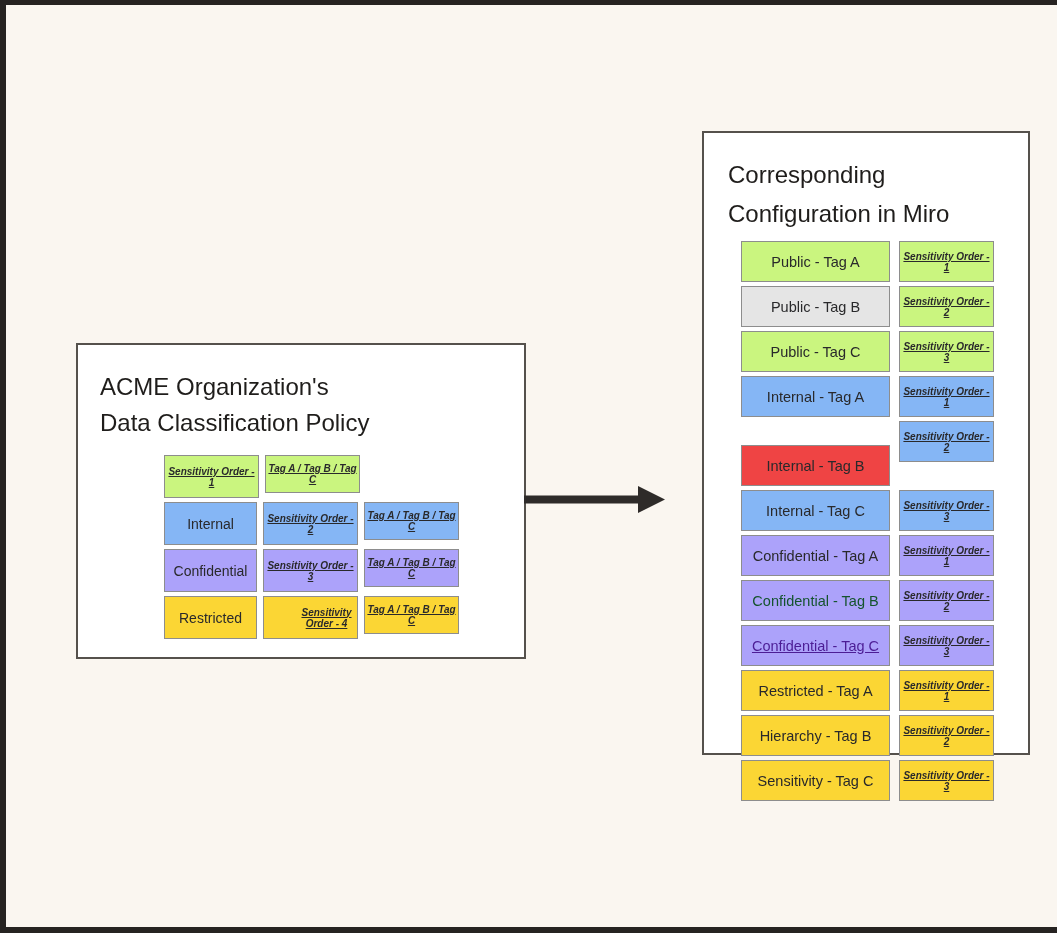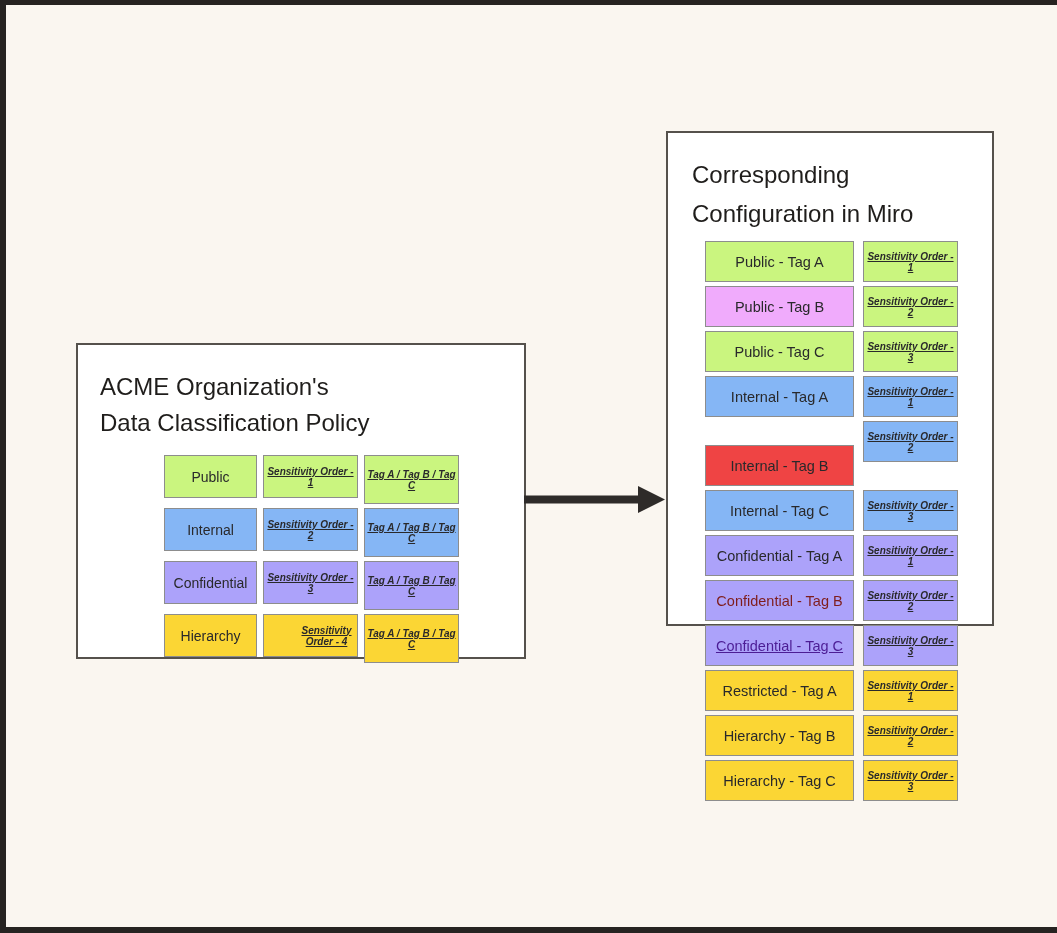--- a/index.html
+++ b/index.html
@@ -80,24 +80,24 @@
     gap: 4px;
   }
   .left-row {
     display: flex;
     flex-direction: row;
     gap: 6px;
   }
 
   
   #right-panel {
-    left: 660px;
+    left: 696px;
     top: 126px;
     width: 328px;
-    height: 495px;
+    height: 624px;
   }
   #right-panel-title {
     left: 24px;
     top: 22px;
     font-size: 24px;
     line-height: 39px;
   }
   #right-grid {
     position: absolute;
     left: 37px;
@@ -129,21 +129,21 @@
   .tile.meta {
     font-size: 10px;
     font-style: italic;
     font-weight: 700;
     text-decoration: underline;
   }
 
   
   .left-row .tile.c1 { width: 93px; height: 43px; font-size: 14px; }
   .left-row .tile.c2 { width: 95px; height: 43px; }
-  .left-row .tile.c3 { width: 95px; height: 49px; }
+  .left-row .tile.c3 { width: 95px; height: 38px; }
 
   
   .right-row .tile.c1 { width: 149px; height: 41px; font-size: 14.5px; }
   .right-row .tile.c2 { width: 95px; height: 41px; }
 
   
   #flow-arrow {
     position: absolute;
     left: 516px;
     top: 478px;
@@ -155,57 +155,56 @@
 <body>
 
 <div id="canvas-frame">
 
 
   <div class="panel" id="left-panel">
     <div class="panel-title" id="left-panel-title">ACME Organization's
 Data Classification Policy</div>
     <div id="left-grid">
         <div class="left-row">
-          <div class="tile c1 label" style="background: rgb(202, 245, 127); border-color: rgb(141, 141, 141); color: rgb(41, 41, 43);">Public</div>
           <div class="tile c2 meta" style="background: rgb(202, 245, 127); border-color: rgb(141, 141, 141); color: rgb(41, 41, 43);">Sensitivity Order - 1</div>
           <div class="tile c3 meta" style="background: rgb(202, 245, 127); border-color: rgb(141, 141, 141); color: rgb(41, 41, 43);">Tag A / Tag B / Tag C</div>
         </div>
         <div class="left-row">
           <div class="tile c1 label" style="background: rgb(133, 182, 245); border-color: rgb(141, 141, 141); color: rgb(41, 41, 43);">Internal</div>
           <div class="tile c2 meta" style="background: rgb(133, 182, 245); border-color: rgb(141, 141, 141); color: rgb(41, 41, 43);">Sensitivity Order - 2</div>
           <div class="tile c3 meta" style="background: rgb(133, 182, 245); border-color: rgb(141, 141, 141); color: rgb(41, 41, 43);">Tag A / Tag B / Tag C</div>
         </div>
         <div class="left-row">
           <div class="tile c1 label" style="background: rgb(172, 162, 250); border-color: rgb(141, 141, 141); color: rgb(41, 41, 43);">Confidential</div>
           <div class="tile c2 meta" style="background: rgb(172, 162, 250); border-color: rgb(141, 141, 141); color: rgb(41, 41, 43);">Sensitivity Order - 3</div>
           <div class="tile c3 meta" style="background: rgb(172, 162, 250); border-color: rgb(141, 141, 141); color: rgb(41, 41, 43);">Tag A / Tag B / Tag C</div>
         </div>
         <div class="left-row">
-          <div class="tile c1 label" style="background: rgb(251, 214, 52); border-color: rgb(141, 141, 141); color: rgb(41, 41, 43);">Hierarchy</div>
+          <div class="tile c1 label" style="background: rgb(251, 214, 52); border-color: rgb(141, 141, 141); color: rgb(41, 41, 43);">Restricted</div>
           <div class="tile c2 meta" style="background: rgb(251, 214, 52); border-color: rgb(141, 141, 141); color: rgb(41, 41, 43); padding-left: 32px;">Sensitivity Order - 4</div>
           <div class="tile c3 meta" style="background: rgb(251, 214, 52); border-color: rgb(141, 141, 141); color: rgb(41, 41, 43);">Tag A / Tag B / Tag C</div>
         </div>
       </div>
   </div>
 
   <svg id="flow-arrow" viewBox="0 0 146 34">
     <line x1="2" y1="16.5" x2="120" y2="16.5" stroke="#2e2b29" stroke-width="8"></line>
     <polygon points="116,3 143,16.5 116,30" fill="#2e2b29"></polygon>
   </svg>
 
   <div class="panel" id="right-panel">
     <div class="panel-title" id="right-panel-title">Corresponding
 Configuration in Miro</div>
     <div id="right-grid">
         <div class="right-row">
           <div class="tile c1 label" style="background: rgb(202, 245, 127); border-color: rgb(141, 141, 141); color: rgb(41, 41, 43);">Public - Tag A</div>
           <div class="tile c2 meta" style="background: rgb(202, 245, 127); border-color: rgb(141, 141, 141); color: rgb(41, 41, 43);">Sensitivity Order - 1</div>
         </div>
         <div class="right-row">
-          <div class="tile c1 label" style="background: #f0abfc; border-color: rgb(141, 141, 141); color: rgb(41, 41, 43);">Public - Tag B</div>
+          <div class="tile c1 label" style="background: #e5e5e5; border-color: rgb(141, 141, 141); color: rgb(41, 41, 43);">Public - Tag B</div>
           <div class="tile c2 meta" style="background: rgb(202, 245, 127); border-color: rgb(141, 141, 141); color: rgb(41, 41, 43);">Sensitivity Order - 2</div>
         </div>
         <div class="right-row">
           <div class="tile c1 label" style="background: rgb(202, 245, 127); border-color: rgb(141, 141, 141); color: rgb(41, 41, 43);">Public - Tag C</div>
           <div class="tile c2 meta" style="background: rgb(202, 245, 127); border-color: rgb(141, 141, 141); color: rgb(41, 41, 43);">Sensitivity Order - 3</div>
         </div>
         <div class="right-row">
           <div class="tile c1 label" style="background: rgb(133, 182, 245); border-color: rgb(141, 141, 141); color: rgb(41, 41, 43);">Internal - Tag A</div>
           <div class="tile c2 meta" style="background: rgb(133, 182, 245); border-color: rgb(141, 141, 141); color: rgb(41, 41, 43);">Sensitivity Order - 1</div>
         </div>
@@ -215,35 +214,35 @@
         </div>
         <div class="right-row">
           <div class="tile c1 label" style="background: rgb(133, 182, 245); border-color: rgb(141, 141, 141); color: rgb(41, 41, 43);">Internal - Tag C</div>
           <div class="tile c2 meta" style="background: rgb(133, 182, 245); border-color: rgb(141, 141, 141); color: rgb(41, 41, 43);">Sensitivity Order - 3</div>
         </div>
         <div class="right-row">
           <div class="tile c1 label" style="background: rgb(172, 162, 250); border-color: rgb(141, 141, 141); color: rgb(41, 41, 43);">Confidential - Tag A</div>
           <div class="tile c2 meta" style="background: rgb(172, 162, 250); border-color: rgb(141, 141, 141); color: rgb(41, 41, 43);">Sensitivity Order - 1</div>
         </div>
         <div class="right-row">
-          <div class="tile c1 label" style="background: rgb(172, 162, 250); border-color: rgb(141, 141, 141); color: #7f1d1d;">Confidential - Tag B</div>
+          <div class="tile c1 label" style="background: rgb(172, 162, 250); border-color: rgb(141, 141, 141); color: #14532d;">Confidential - Tag B</div>
           <div class="tile c2 meta" style="background: rgb(172, 162, 250); border-color: rgb(141, 141, 141); color: rgb(41, 41, 43);">Sensitivity Order - 2</div>
         </div>
         <div class="right-row">
           <div class="tile c1 label" style="background: rgb(172, 162, 250); border-color: rgb(141, 141, 141); color: #4c1d95; text-decoration: underline;">Confidential - Tag C</div>
           <div class="tile c2 meta" style="background: rgb(172, 162, 250); border-color: rgb(141, 141, 141); color: rgb(41, 41, 43);">Sensitivity Order - 3</div>
         </div>
         <div class="right-row">
           <div class="tile c1 label" style="background: rgb(251, 214, 52); border-color: rgb(141, 141, 141); color: rgb(41, 41, 43);">Restricted - Tag A</div>
           <div class="tile c2 meta" style="background: rgb(251, 214, 52); border-color: rgb(141, 141, 141); color: rgb(41, 41, 43);">Sensitivity Order - 1</div>
         </div>
         <div class="right-row">
           <div class="tile c1 label" style="background: rgb(251, 214, 52); border-color: rgb(141, 141, 141); color: rgb(41, 41, 43);">Hierarchy - Tag B</div>
           <div class="tile c2 meta" style="background: rgb(251, 214, 52); border-color: rgb(141, 141, 141); color: rgb(41, 41, 43);">Sensitivity Order - 2</div>
         </div>
         <div class="right-row">
-          <div class="tile c1 label" style="background: rgb(251, 214, 52); border-color: rgb(141, 141, 141); color: rgb(41, 41, 43);">Hierarchy - Tag C</div>
+          <div class="tile c1 label" style="background: rgb(251, 214, 52); border-color: rgb(141, 141, 141); color: rgb(41, 41, 43);">Sensitivity - Tag C</div>
           <div class="tile c2 meta" style="background: rgb(251, 214, 52); border-color: rgb(141, 141, 141); color: rgb(41, 41, 43);">Sensitivity Order - 3</div>
         </div>
       </div>
   </div>
 
 </div>
 
 </body></html>

